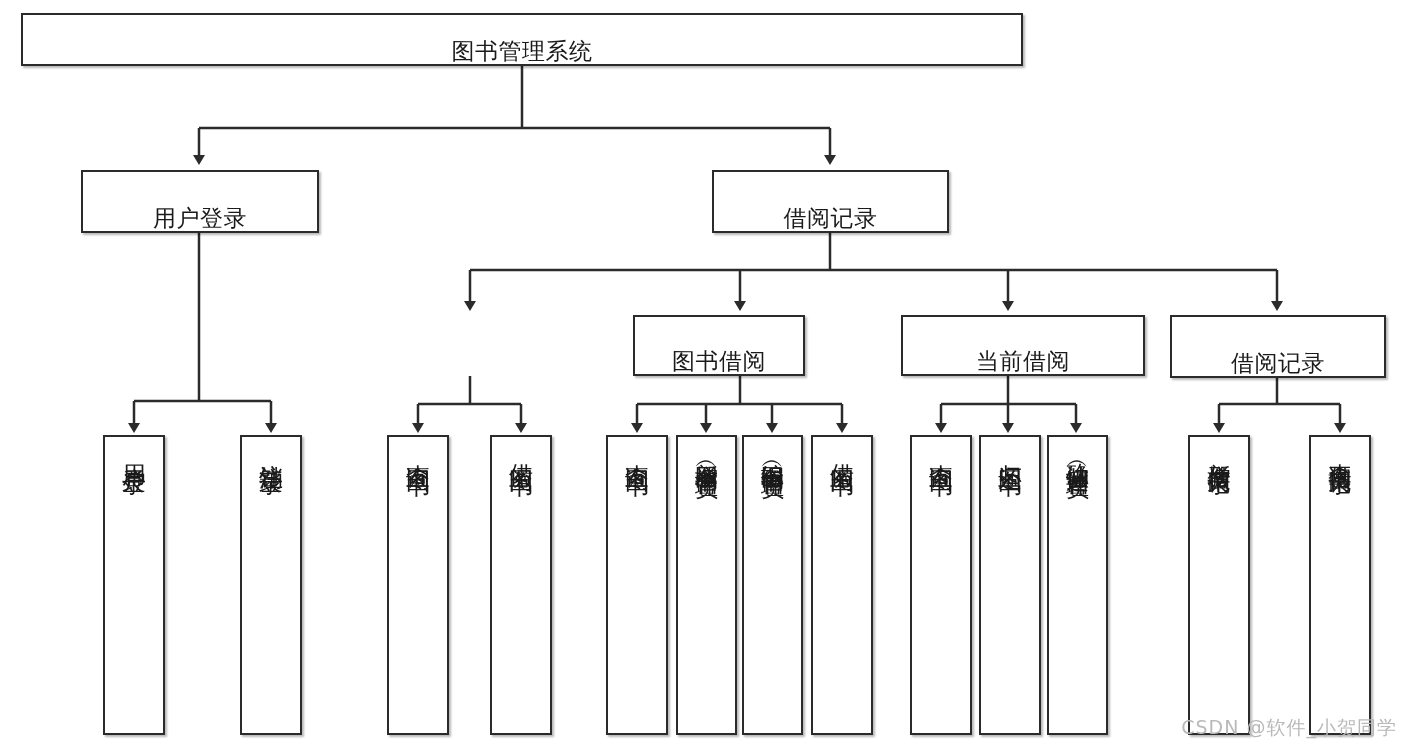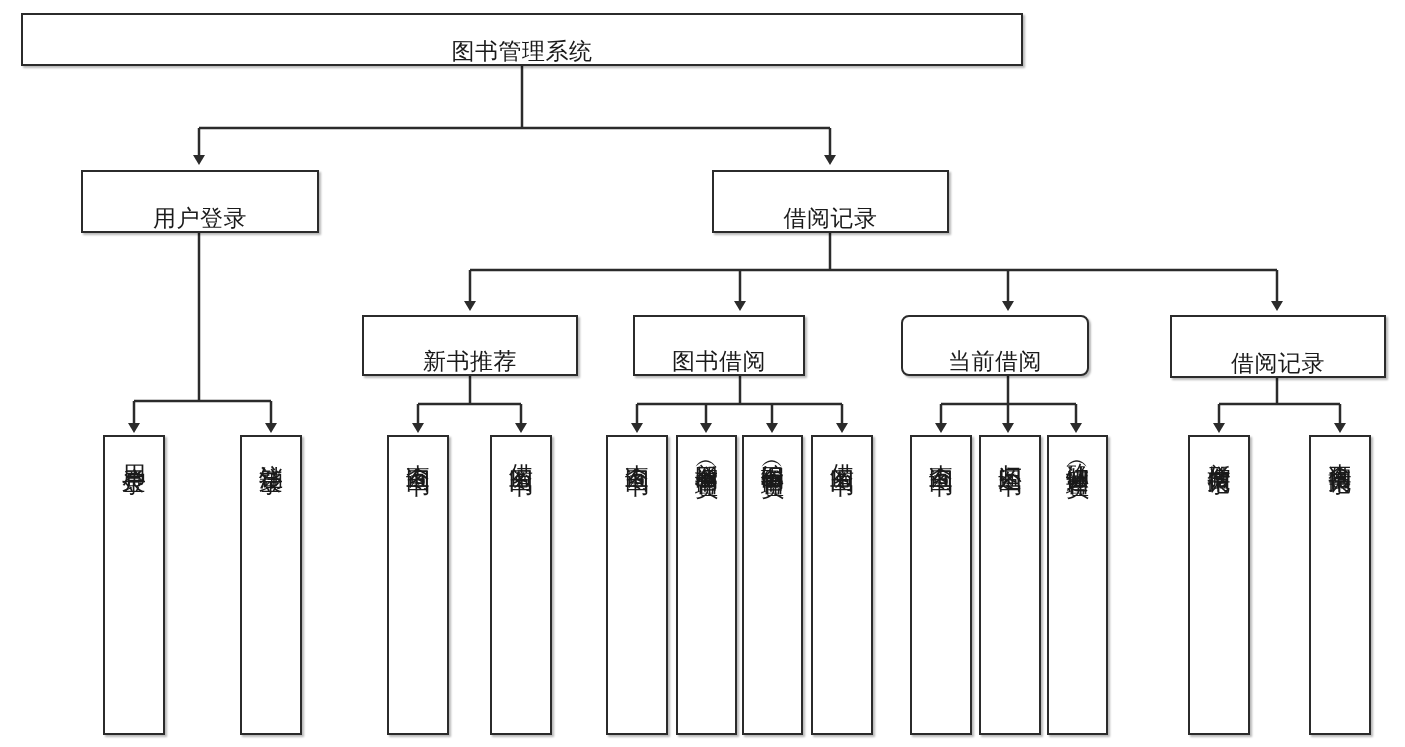--- a/index.html
+++ b/index.html
@@ -129,27 +129,24 @@
     <span class="label">图书管理系统</span>
   </div>
 
   <div class="node horizontal" style="left:81px; top:170px; width:238px; height:63px;">
     <span class="label">用户登录</span>
   </div>
   <div class="node horizontal" style="left:712px; top:170px; width:237px; height:63px;">
     <span class="label">借阅记录</span>
   </div>
 
-  <div class="node horizontal" style="left:362px; top:315px; width:216px; height:61px;">
-    <span class="label">新书推荐</span>
-  </div>
   <div class="node horizontal" style="left:633px; top:315px; width:172px; height:61px;">
     <span class="label">图书借阅</span>
   </div>
-  <div class="node horizontal" style="left:901px; top:315px; width:188px; height:61px;border-radius:8px;">
+  <div class="node horizontal" style="left:901px; top:315px; width:244px; height:61px;">
     <span class="label">当前借阅</span>
   </div>
   <div class="node horizontal" style="left:1170px; top:315px; width:216px; height:63px;">
     <span class="label">借阅记录</span>
   </div>
 
   <div class="node vertical" style="left:103px; top:435px; width:62px; height:300px;">
     <span class="label">用户登录</span>
   </div>
   <div class="node vertical" style="left:240px; top:435px; width:62px; height:300px;">
@@ -186,13 +183,14 @@
     <span class="label">确认归还（管理员）</span>
   </div>
 
   <div class="node vertical tall" style="left:1188px; top:435px; width:62px; height:300px;">
     <span class="label">新增借阅记录</span>
   </div>
   <div class="node vertical tall" style="left:1309px; top:435px; width:62px; height:300px;">
     <span class="label">查询借阅记录</span>
   </div>
 
+  <div class="watermark">CSDN @软件_小贺同学</div>
 </div>
 
 </body></html>

